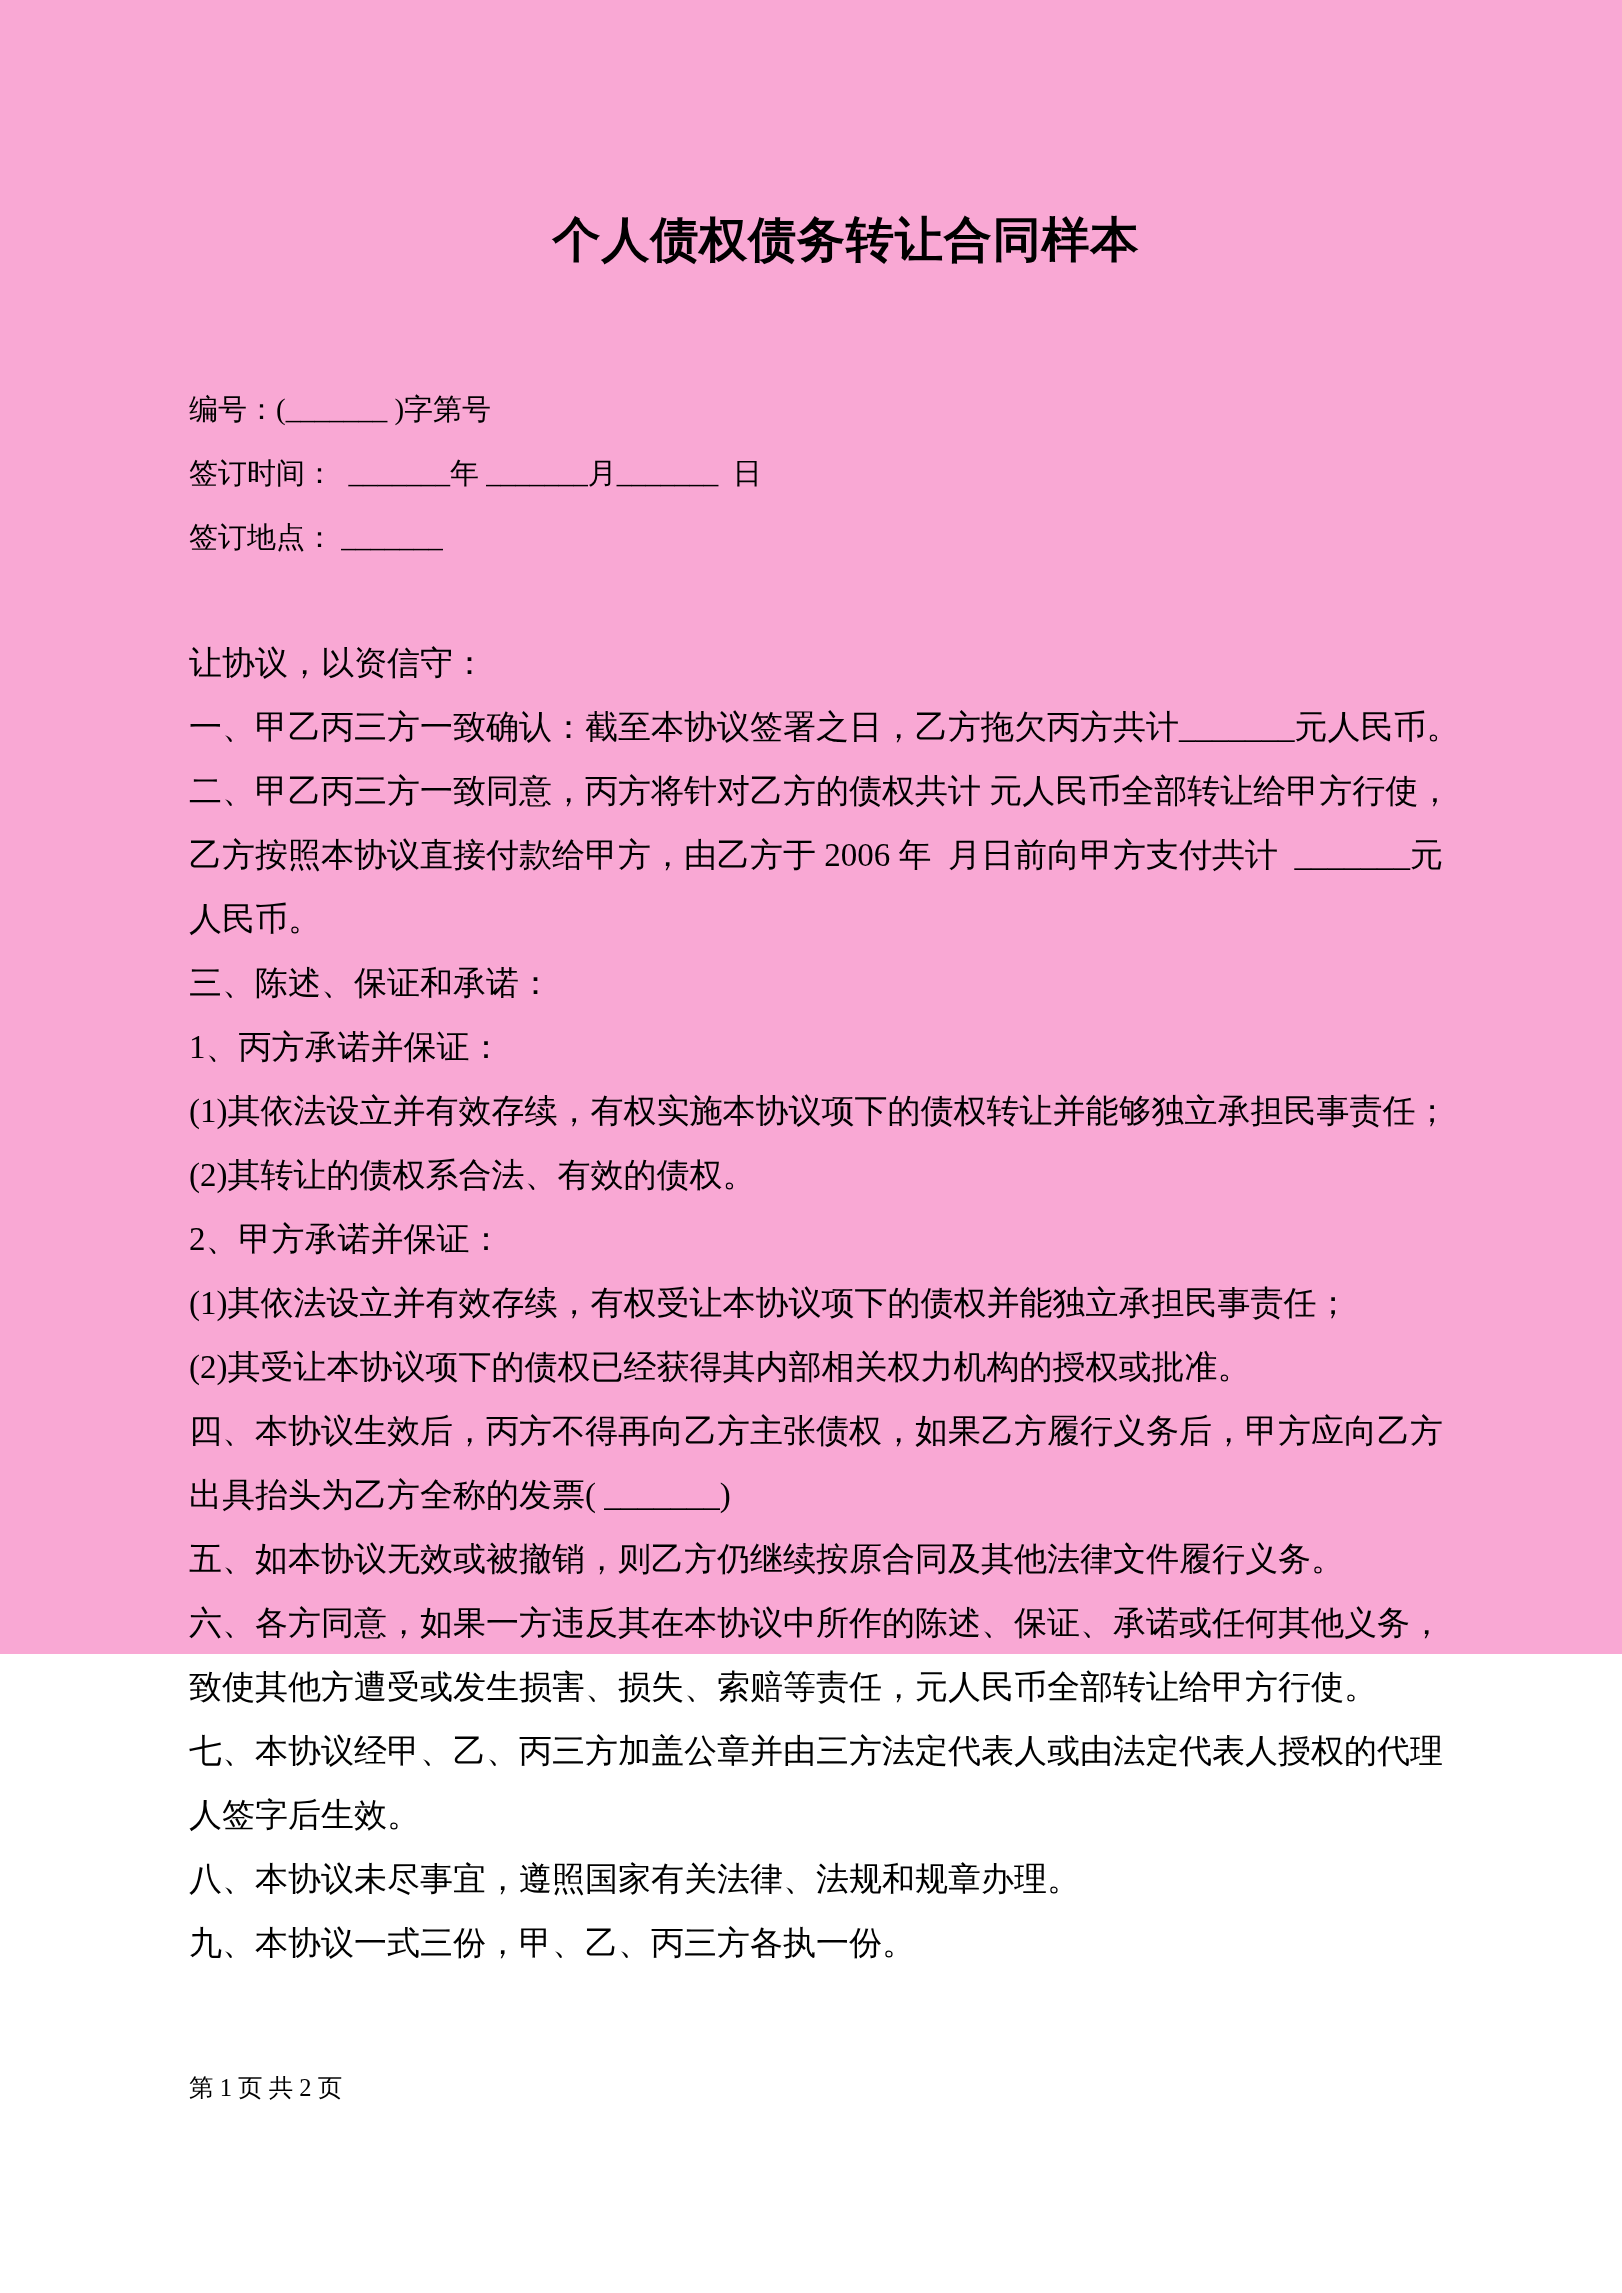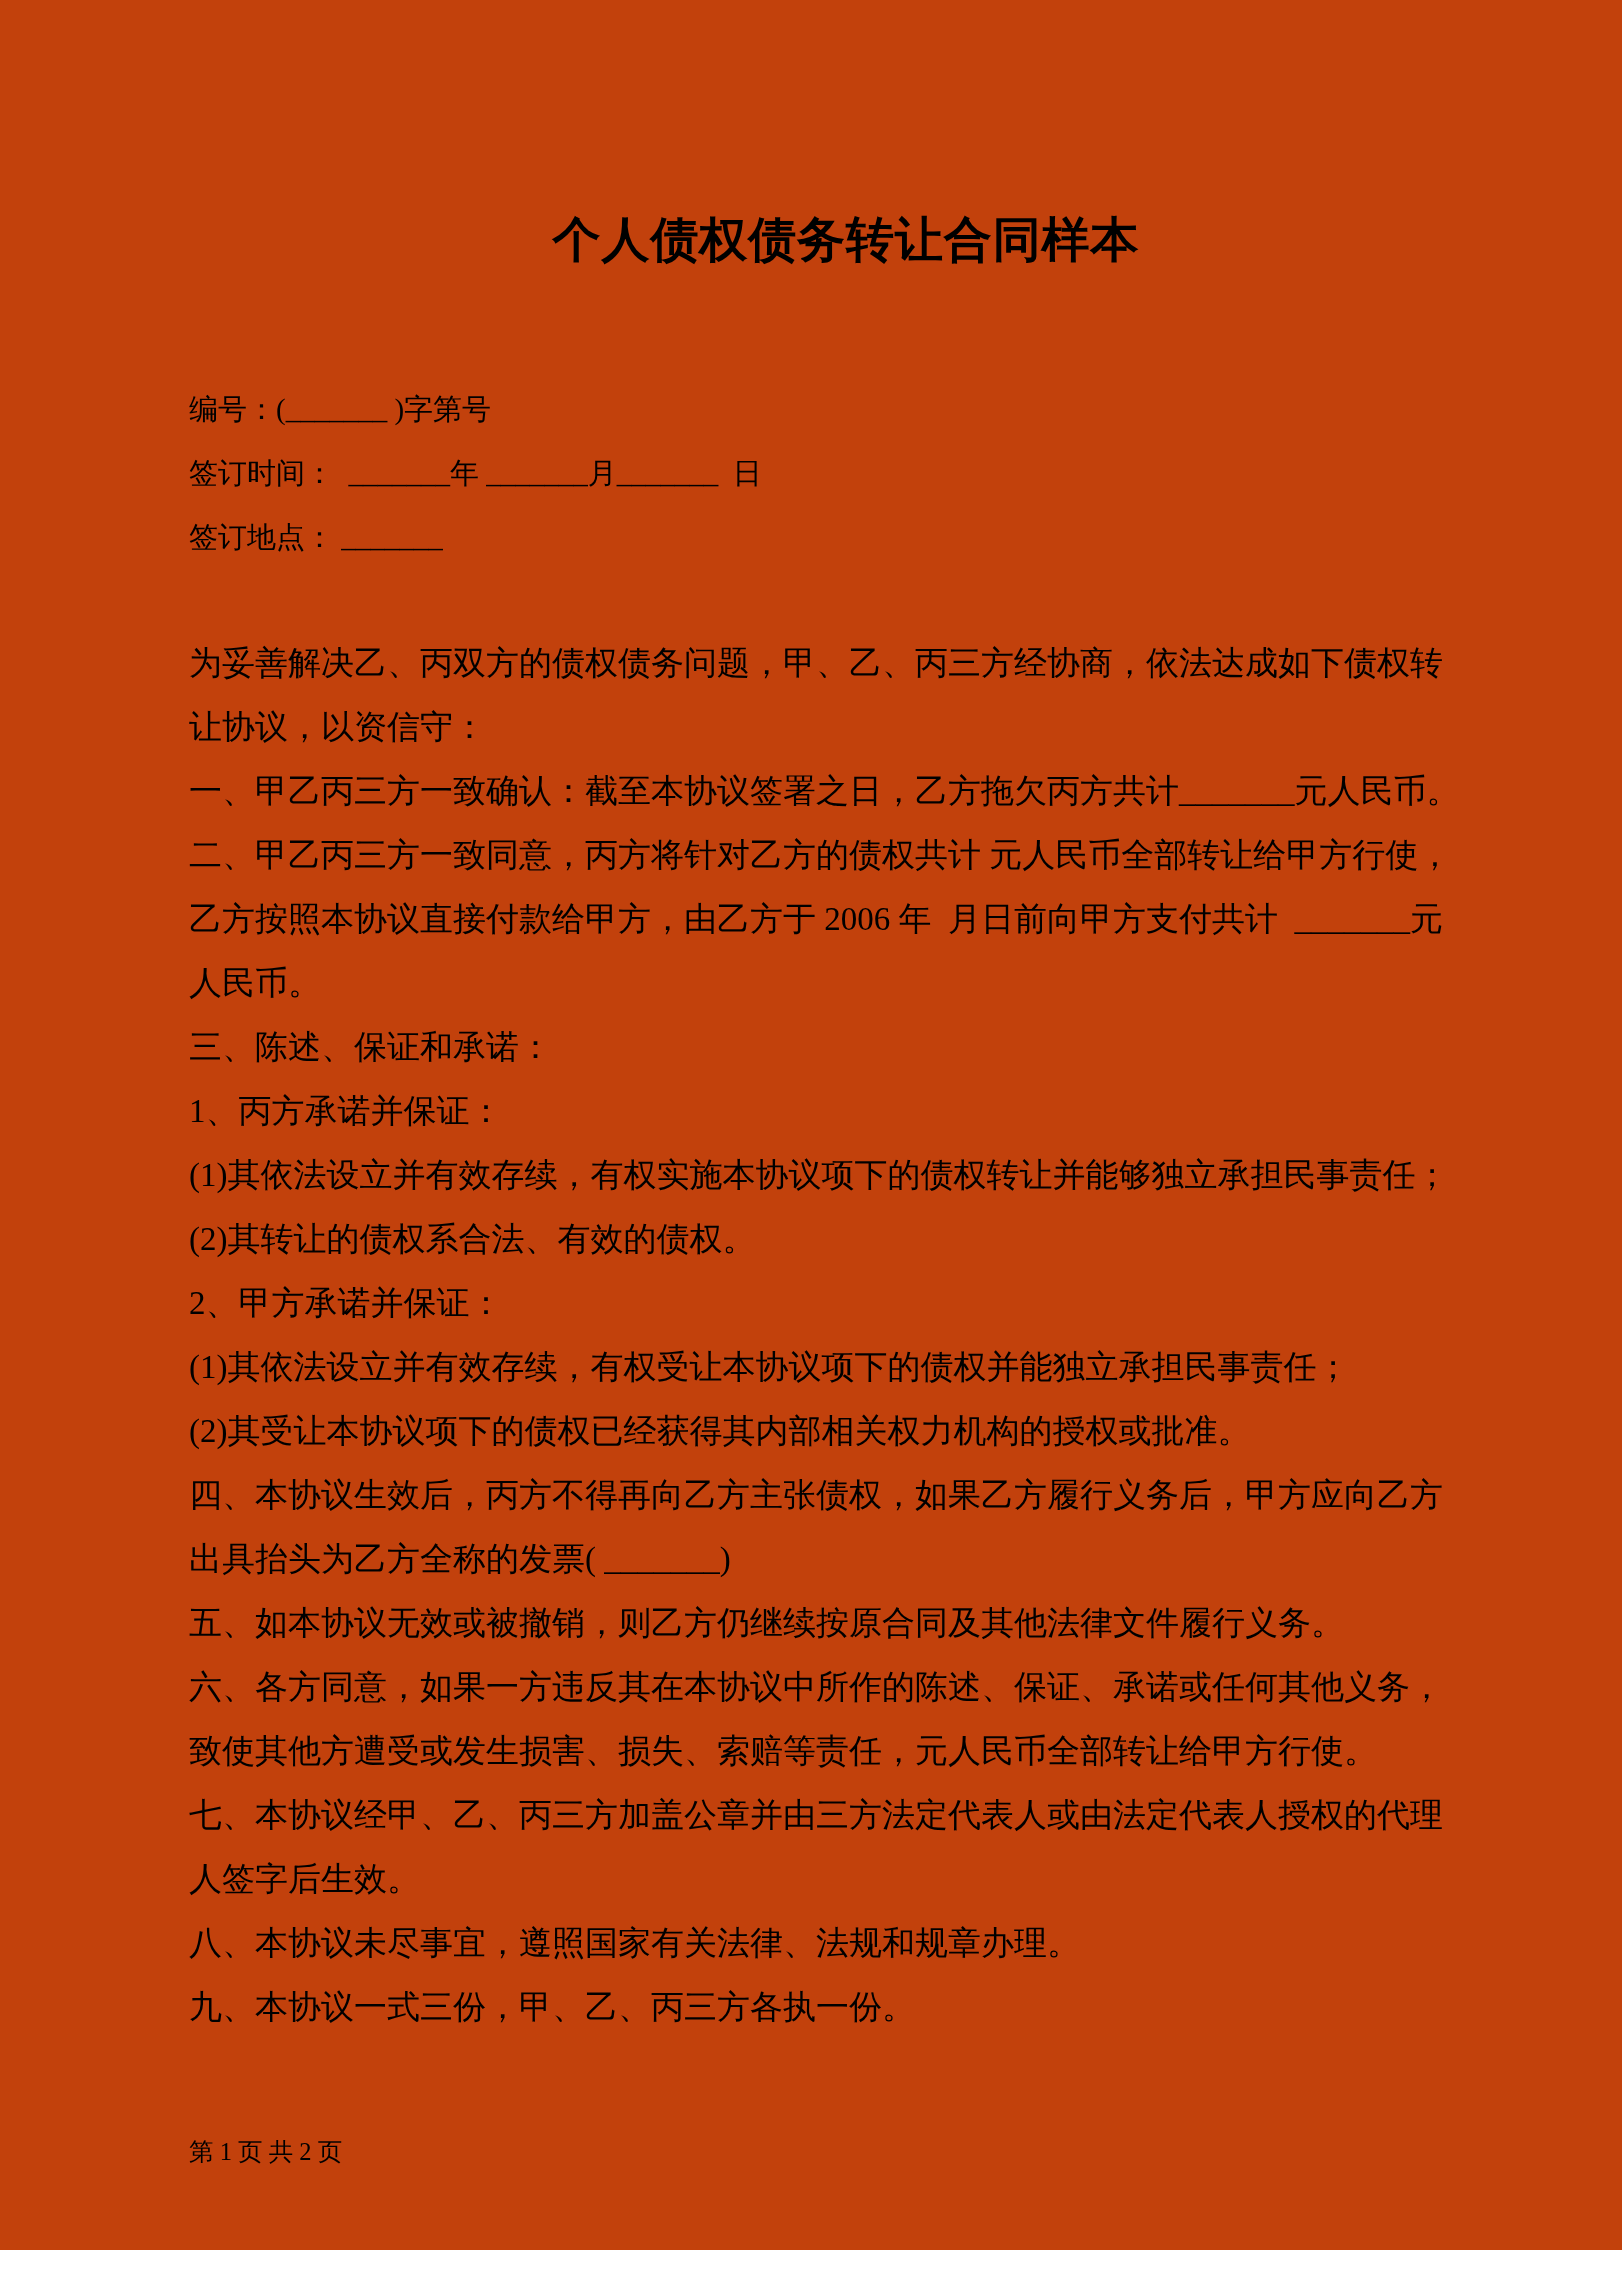--- a/index.html
+++ b/index.html
@@ -10,23 +10,23 @@
   body {
     width: 1623px;
     height: 2294px;
     overflow: hidden;
     color: #000000;
     font-family: "Liberation Serif", "DejaVu Serif", serif;
   }
   .page {
     box-sizing: border-box;
     width: 1623px;
-    height: 2250px;
+    height: 1654px;
     padding: 211px 120px 0 189px;
-    background: #c2410c;
+    background: #f9a8d4;
   }
   .doc-title {
     text-align: center;
     font-size: 48px;
     font-weight: bold;
     line-height: 58px;
     letter-spacing: 0.9px;
     margin: 0 0 108px 0;
     white-space: pre;
   }
@@ -55,21 +55,20 @@
 
 <div class="page">
 
   <h1 class="doc-title">个人债权债务转让合同样本</h1>
 
   <div class="meta-line">编号：(_______ )字第号</div>
   <div class="meta-line">签订时间：  _______年 _______月_______  日</div>
   <div class="meta-line">签订地点： _______</div>
 
   <div class="doc-body">
-    <div class="body-line">为妥善解决乙、丙双方的债权债务问题，甲、乙、丙三方经协商，依法达成如下债权转</div>
     <div class="body-line">让协议，以资信守：</div>
     <div class="body-line">一、甲乙丙三方一致确认：截至本协议签署之日，乙方拖欠丙方共计_______元人民币。</div>
     <div class="body-line">二、甲乙丙三方一致同意，丙方将针对乙方的债权共计 元人民币全部转让给甲方行使，</div>
     <div class="body-line">乙方按照本协议直接付款给甲方，由乙方于 2006 年  月日前向甲方支付共计  _______元</div>
     <div class="body-line">人民币。</div>
     <div class="body-line">三、陈述、保证和承诺：</div>
     <div class="body-line">1、丙方承诺并保证：</div>
     <div class="body-line">(1)其依法设立并有效存续，有权实施本协议项下的债权转让并能够独立承担民事责任；</div>
     <div class="body-line">(2)其转让的债权系合法、有效的债权。</div>
     <div class="body-line">2、甲方承诺并保证：</div>

